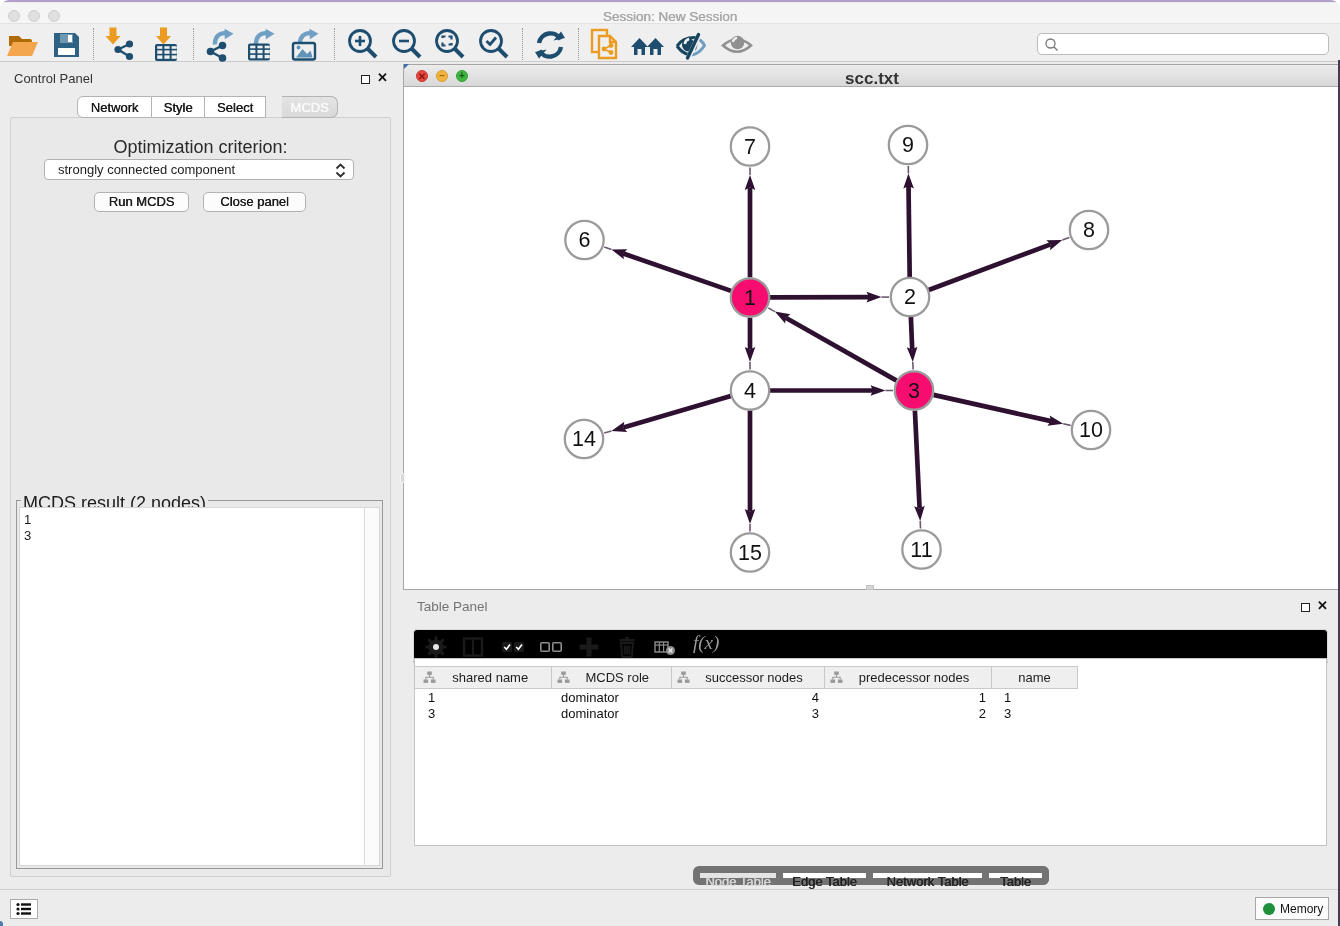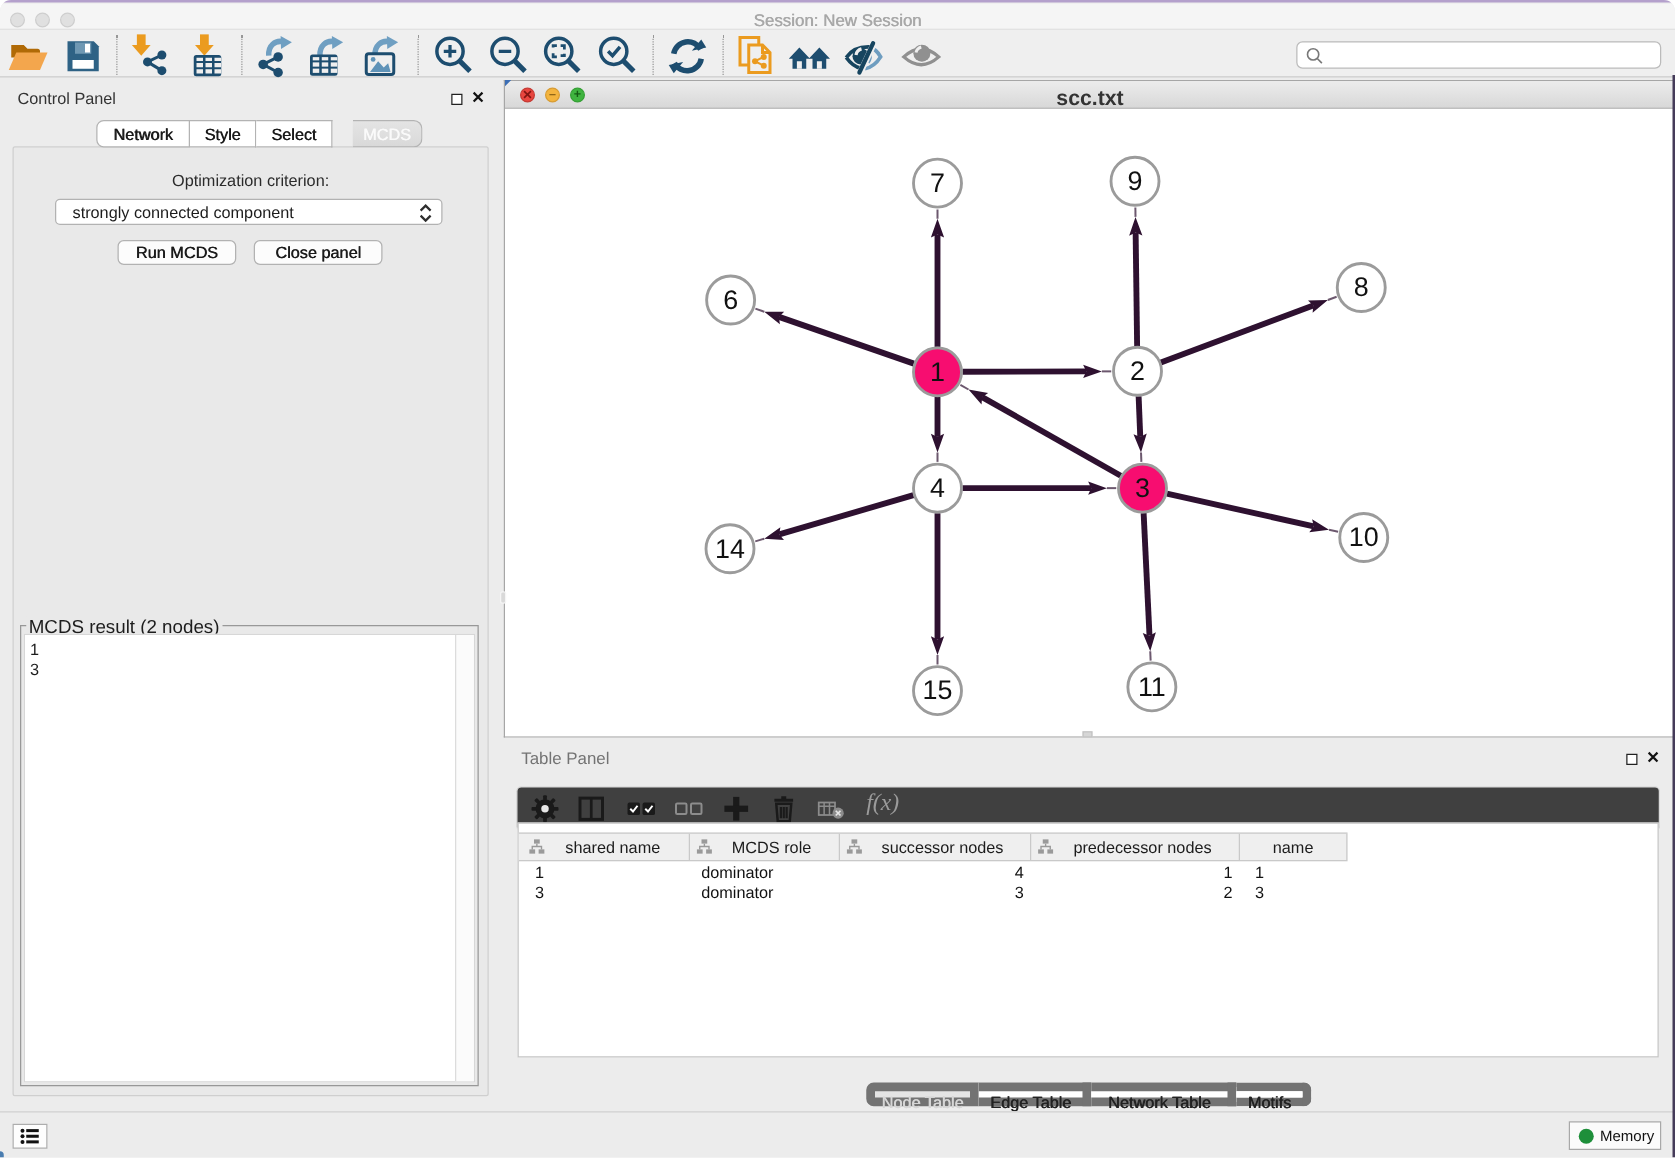--- a/index.html
+++ b/index.html
@@ -14,40 +14,40 @@
 .tsep { position:absolute; top:4px; height:32px; width:0; border-left:1.5px dotted #979797; }
 #searchbox { position:absolute; left:1037px; top:33px; width:292px; height:22px; background:#fff; border:1px solid #bbb; border-radius:5px; }
 #rightedge { position:absolute; right:0; top:60px; width:2px; height:866px; background:#453b59; }
 
 
 #cp-title { position:absolute; left:14px; top:71px; font-size:13px; color:#333; }
 #cp-sq { position:absolute; left:361px; top:75px; width:9px; height:9px; border:1.5px solid #222; background:#fff; }
 #cp-x { position:absolute; left:377px; top:70px; font-size:13px; font-weight:bold; color:#111; }
 #cp-pane { position:absolute; left:10px; top:117px; width:381px; height:760px; background:#e9e9e9; border:1px solid #cfcfcf; border-radius:2px; }
 .tab { position:absolute; top:96px; height:22px; background:#fff; border:1px solid #b3b3b3; font-size:13px; text-shadow:0.45px 0 currentColor; color:#1a1a1a; text-align:center; line-height:21px; }
-#optlabel { position:absolute; left:10px; top:137px; width:381px; text-align:center; font-size:13px; color:#2b2b2b; }
+#optlabel { position:absolute; left:10px; top:137px; width:381px; text-align:center; font-size:18px; color:#2b2b2b; }
 #dropdown { position:absolute; left:44px; top:159px; width:310px; height:21px; background:#fff; border:1px solid #b2b2b2; border-radius:4px; font-size:13px; color:#1c1c1c; line-height:19px; padding-left:13px; }
 .btn { position:absolute; top:192px; height:20px; background:#fcfcfc; border:1px solid #b2b2b2; border-radius:5px; font-size:13px; color:#1c1c1c; text-align:center; line-height:18px; text-shadow:0.4px 0 currentColor; }
 #mcds-fs { position:absolute; left:16px; top:500px; width:367px; height:369px; border:1px solid #989898; }
-#mcds-legend { position:absolute; left:21px; top:493px; background:#e9e9e9; padding:0 2px; font-size:15px; color:#1c1c1c; }
+#mcds-legend { position:absolute; left:21px; top:493px; background:#e9e9e9; padding:0 2px; font-size:18px; color:#1c1c1c; }
 #mcds-white { position:absolute; left:19px; top:507px; width:361px; height:359px; background:#fff; border:1px solid #d7d7d7; font-size:13px; color:#1c1c1c; line-height:16px; padding:4px 0 0 4px; }
 #mcds-sb { position:absolute; left:364px; top:508px; width:15px; height:357px; background:#fbfbfb; border-left:1px solid #dcdcdc; }
 
 
 #nw { position:absolute; left:403px; top:64px; width:937px; height:526px; background:#fff; border:1px solid #a6a6a6; border-right:none; }
 #nw-tb { position:absolute; left:0; top:0; width:100%; height:22px; background:linear-gradient(#ececec,#d8d8d8); border-bottom:1px solid #ababab; }
 #nw-title { position:absolute; top:4px; width:100%; text-align:center; font-size:17px; font-weight:bold; color:#333; }
 .mac { position:absolute; top:5px; width:12px; height:12px; border-radius:50%; }
 #nw-canvas { position:absolute; left:0; top:23px; width:935px; height:501px; background:#fff; overflow:hidden; }
 
 
 #tp-title { position:absolute; left:417px; top:599px; font-size:13.5px; color:#737373; }
 #tp-sq { position:absolute; left:1301px; top:603px; width:9px; height:9px; border:1.5px solid #222; background:#fff; }
 #tp-x { position:absolute; left:1317px; top:598px; font-size:13px; font-weight:bold; color:#111; }
-#tp-toolstrip { position:absolute; left:413px; top:629px; width:915px; height:36px; background:#404040; border:1px solid #dadada; border-radius:4px; }
+#tp-toolstrip { position:absolute; left:413px; top:629px; width:915px; height:36px; background:#000000; border:1px solid #dadada; border-radius:4px; }
 #tp-table { position:absolute; left:414px; top:658px; width:913px; height:188px; background:#fff; border:1px solid #c4c4c4; }
 #tp-header { position:absolute; left:0px; top:7px; height:23px; background:#efefef; border-top:1px solid #c9c9c9; border-bottom:1px solid #c9c9c9; }
 .hcell { position:absolute; top:0; height:21px; border-right:1px solid #c9c9c9; font-size:13px; color:#1c1c1c; text-align:center; line-height:21px; }
 .drow { position:absolute; font-size:13px; color:#111; height:16px; line-height:16px; }
 
 
 #bt { position:absolute; left:693px; top:866px; height:19px; }
 .btab { position:absolute; top:0; height:19px; background:#fff; border:7px solid #737373; font-size:13px; text-shadow:0.45px 0 currentColor; color:#222; text-align:center; line-height:18px; }
 
 
@@ -392,21 +392,21 @@
       <div class="drow" style="left:146px; top:47px;">dominator</div>
       <div class="drow" style="left:304px; top:47px; width:100px; text-align:right;">3</div>
       <div class="drow" style="left:471px; top:47px; width:100px; text-align:right;">2</div>
       <div class="drow" style="left:589px; top:47px;">3</div>
   </div>
 
   <div id="bt">
     <div class="btab" style="left:0; width:90px; background:#e4e4e4; color:#d6d6d6; border-radius:6px 0 0 6px;">Node Table</div>
     <div class="btab" style="left:90px; width:90px; border-left:none;">Edge Table</div>
     <div class="btab" style="left:180px; width:116px; border-left:none;">Network Table</div>
-    <div class="btab" style="left:296px; width:60px; border-left:none; border-radius:0 6px 6px 0;">Motifs</div>
+    <div class="btab" style="left:296px; width:60px; border-left:none; border-radius:0 6px 6px 0;">Table</div>
   </div>
 
   <div id="footer"></div>
   <div id="fbtn">
       <svg width="16" height="14" viewBox="0 0 16 14" style="position:absolute;left:5px;top:2px;">
         <circle cx="2" cy="2.5" r="1.6" fill="#111"></circle>
         <circle cx="2" cy="7" r="1.6" fill="#111"></circle>
         <circle cx="2" cy="11.5" r="1.6" fill="#111"></circle>
         <rect x="5" y="1.3" width="10" height="2.4" fill="#111"></rect>
         <rect x="5" y="5.8" width="10" height="2.4" fill="#111"></rect>

